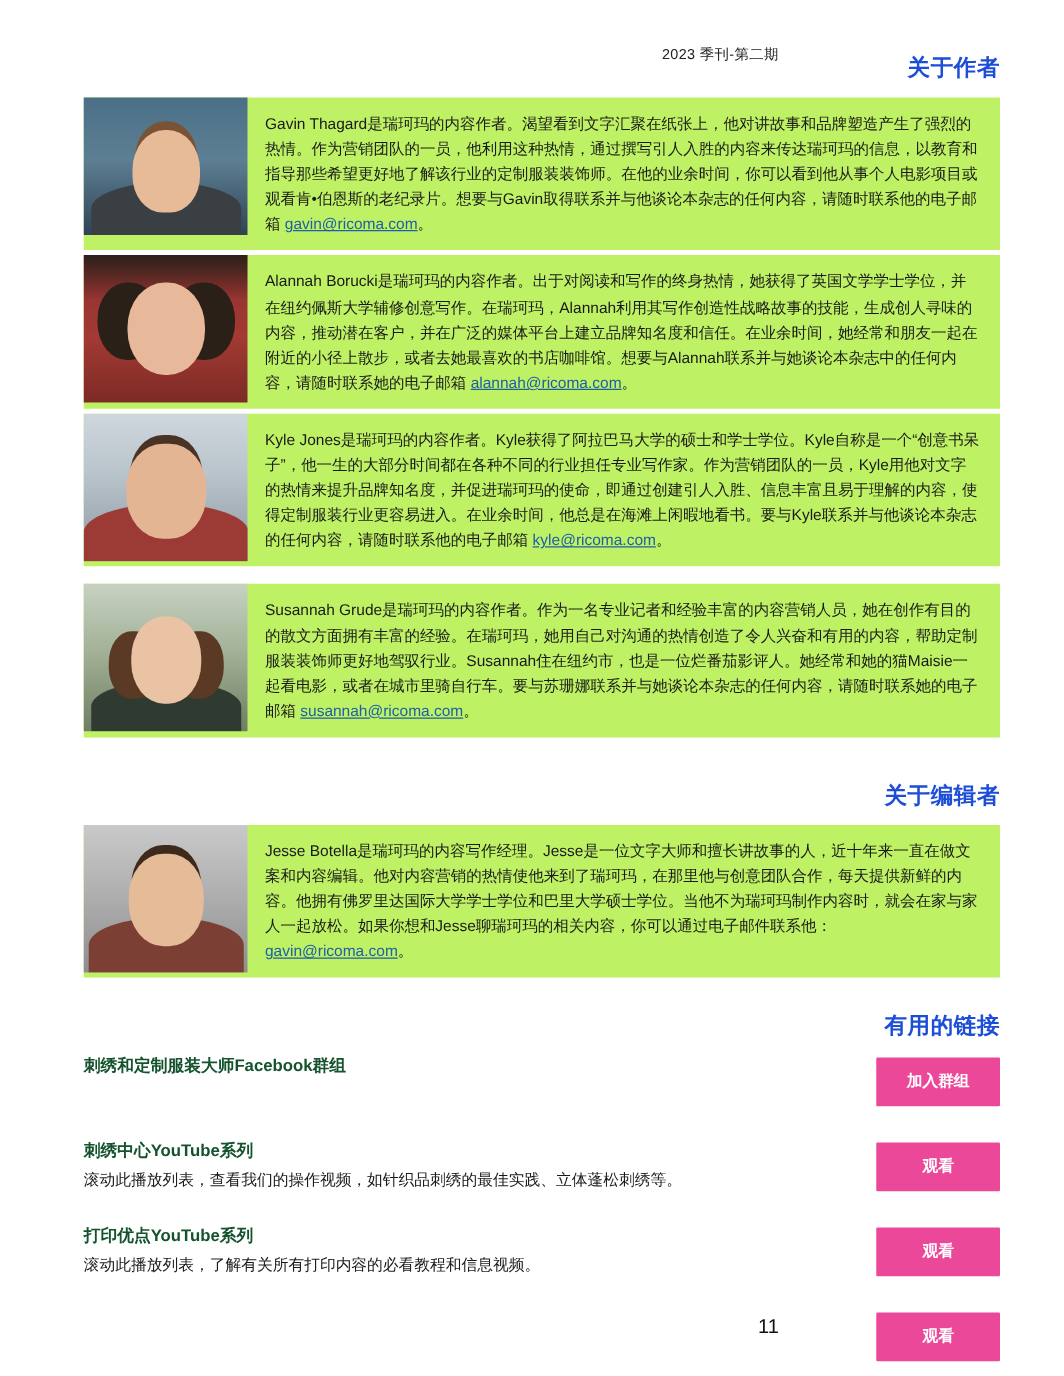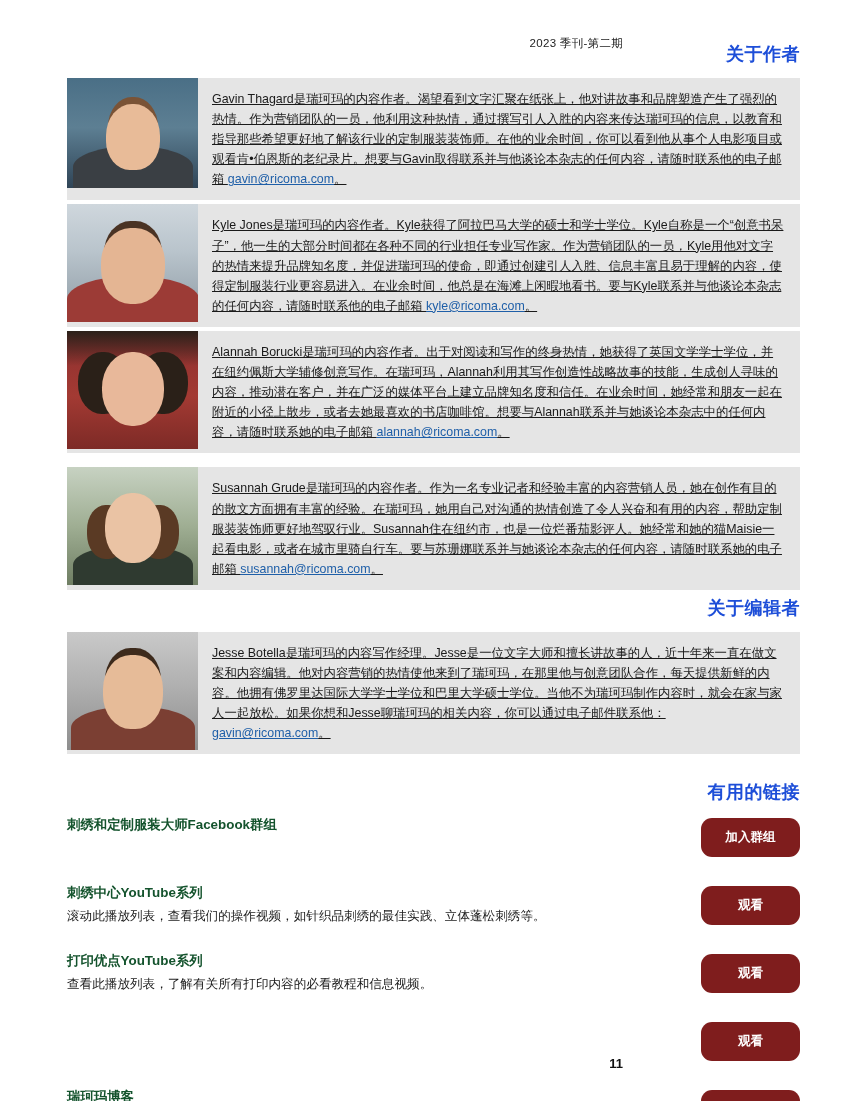--- a/index.html
+++ b/index.html
@@ -35,24 +35,23 @@
     text-align: right;
   }
   .content {
     position: absolute;
     left: 67px;
     top: 42px;
     width: 733px;
   }
   .bio-row {
     display: flex;
-    background: #e5e5e5;
+    background: #bef264;
     margin-bottom: 4px;
     align-items: stretch;
-    text-decoration: underline;
   }
   .bio-photo {
     width: 131px;
     min-width: 131px;
     background-size: cover;
     background-position: center;
     position: relative;
     overflow: hidden;
   }
   .bio-text {
@@ -60,21 +59,21 @@
     font-size: 12.4px;
     line-height: 1.62;
     color: #1a1a1a;
     flex: 1;
   }
   .bio-text a {
     color: #1f5fa8;
     text-decoration: underline;
   }
   .spacer-10 { height: 10px; }
-  .editor-section { margin-top: 6px; }
+  .editor-section { margin-top: 34px; }
 
   
   .ph1 { background:
       radial-gradient(circle at 50% 78%, #6a4b3a 0 18%, transparent 19%),
       radial-gradient(ellipse at 50% 44%, #e0b394 0 22%, transparent 23%),
       linear-gradient(180deg,#4a6f86 0%, #5d7f93 45%, #2f4456 100%);
   }
   .ph1::after {
     content:""; position:absolute; left:50%; top:24%; width:54px; height:66px;
     margin-left:-27px; border-radius:48% 48% 44% 44%; background:#e8bb98;
@@ -149,39 +148,39 @@
   }
   .link-desc {
     font-size: 12.6px;
     color: #1a1a1a;
     line-height: 1.5;
   }
   .btn {
     position: absolute;
     right: 0;
     top: 2px;
-    background: #7f1d1d;
+    background: #ec4899;
     color: #fff;
     border: none;
     font-size: 12.6px;
     font-weight: bold;
     padding: 11px 0;
     width: 99px;
     text-align: center;
-    border-radius: 11px;
+    border-radius: 1px;
     cursor: pointer;
     font-family: "Liberation Sans", sans-serif;
   }
   .btn.wide { width: 99px; font-size: 12.6px; }
   .page-num {
     position: absolute;
     right: 52px;
     bottom: 30px;
-    font-size: 13px;
-    font-weight: bold;
+    font-size: 16px;
+    font-weight: normal;
     color: #111;
   }
 </style>
 </head>
 <body>
 
 <div class="page">
 
   <div class="header-right">2023 季刊-第二期</div>
 
@@ -190,30 +189,30 @@
     <div class="section-title">关于作者</div>
 
     <div class="bio-row">
       <div class="bio-photo ph1" style="height:110px"></div>
       <div class="bio-text">
         <span>Gavin Thagard是瑞珂玛的内容作者。渴望看到文字汇聚在纸张上，他对讲故事和品牌塑造产生了强烈的热情。作为营销团队的一员，他利用这种热情，通过撰写引人入胜的内容来传达瑞珂玛的信息，以教育和指导那些希望更好地了解该行业的定制服装装饰师。在他的业余时间，你可以看到他从事个人电影项目或观看肯•伯恩斯的老纪录片。想要与Gavin取得联系并与他谈论本杂志的任何内容，请随时联系他的电子邮箱 </span><a href="#">gavin@ricoma.com</a><span>。</span>
       </div>
     </div>
 
     <div class="bio-row">
+      <div class="bio-photo ph2" style="height:118px"></div>
+      <div class="bio-text">
+        <span>Alannah Borucki是瑞珂玛的内容作者。出于对阅读和写作的终身热情，她获得了英国文学学士学位，并在纽约佩斯大学辅修创意写作。在瑞珂玛，Alannah利用其写作创造性战略故事的技能，生成创人寻味的内容，推动潜在客户，并在广泛的媒体平台上建立品牌知名度和信任。在业余时间，她经常和朋友一起在附近的小径上散步，或者去她最喜欢的书店咖啡馆。想要与Alannah联系并与她谈论本杂志中的任何内容，请随时联系她的电子邮箱 </span><a href="#">alannah@ricoma.com</a><span>。</span>
+      </div>
+    </div>
+
+    <div class="bio-row">
       <div class="bio-photo ph3" style="height:118px"></div>
       <div class="bio-text">
         <span>Kyle Jones是瑞珂玛的内容作者。Kyle获得了阿拉巴马大学的硕士和学士学位。Kyle自称是一个“创意书呆子”，他一生的大部分时间都在各种不同的行业担任专业写作家。作为营销团队的一员，Kyle用他对文字的热情来提升品牌知名度，并促进瑞珂玛的使命，即通过创建引人入胜、信息丰富且易于理解的内容，使得定制服装行业更容易进入。在业余时间，他总是在海滩上闲暇地看书。要与Kyle联系并与他谈论本杂志的任何内容，请随时联系他的电子邮箱 </span><a href="#">kyle@ricoma.com</a><span>。</span>
-      </div>
-    </div>
-
-    <div class="bio-row">
-      <div class="bio-photo ph2" style="height:118px"></div>
-      <div class="bio-text">
-        <span>Alannah Borucki是瑞珂玛的内容作者。出于对阅读和写作的终身热情，她获得了英国文学学士学位，并在纽约佩斯大学辅修创意写作。在瑞珂玛，Alannah利用其写作创造性战略故事的技能，生成创人寻味的内容，推动潜在客户，并在广泛的媒体平台上建立品牌知名度和信任。在业余时间，她经常和朋友一起在附近的小径上散步，或者去她最喜欢的书店咖啡馆。想要与Alannah联系并与她谈论本杂志中的任何内容，请随时联系她的电子邮箱 </span><a href="#">alannah@ricoma.com</a><span>。</span>
       </div>
     </div>
 
     <div class="spacer-10"></div>
 
     <div class="bio-row">
       <div class="bio-photo ph4" style="height:118px"></div>
       <div class="bio-text">
         <span>Susannah Grude是瑞珂玛的内容作者。作为一名专业记者和经验丰富的内容营销人员，她在创作有目的的散文方面拥有丰富的经验。在瑞珂玛，她用自己对沟通的热情创造了令人兴奋和有用的内容，帮助定制服装装饰师更好地驾驭行业。Susannah住在纽约市，也是一位烂番茄影评人。她经常和她的猫Maisie一起看电影，或者在城市里骑自行车。要与苏珊娜联系并与她谈论本杂志的任何内容，请随时联系她的电子邮箱 </span><a href="#">susannah@ricoma.com</a><span>。</span>
       </div>
@@ -238,21 +237,21 @@
       </div>
 
       <div class="link-row">
         <div class="link-title">刺绣中心YouTube系列</div>
         <div class="link-desc">滚动此播放列表，查看我们的操作视频，如针织品刺绣的最佳实践、立体蓬松刺绣等。</div>
         <button class="btn">观看</button>
       </div>
 
       <div class="link-row">
         <div class="link-title">打印优点YouTube系列</div>
-        <div class="link-desc">查看此播放列表，了解有关所有打印内容的必看教程和信息视频。</div>
+        <div class="link-desc">滚动此播放列表，了解有关所有打印内容的必看教程和信息视频。</div>
         <button class="btn">观看</button>
       </div>
 
       <div class="link-row">
         <button class="btn">观看</button>
       </div>
 
       <div class="link-row">
         <div class="link-title">瑞珂玛博客</div>
 

